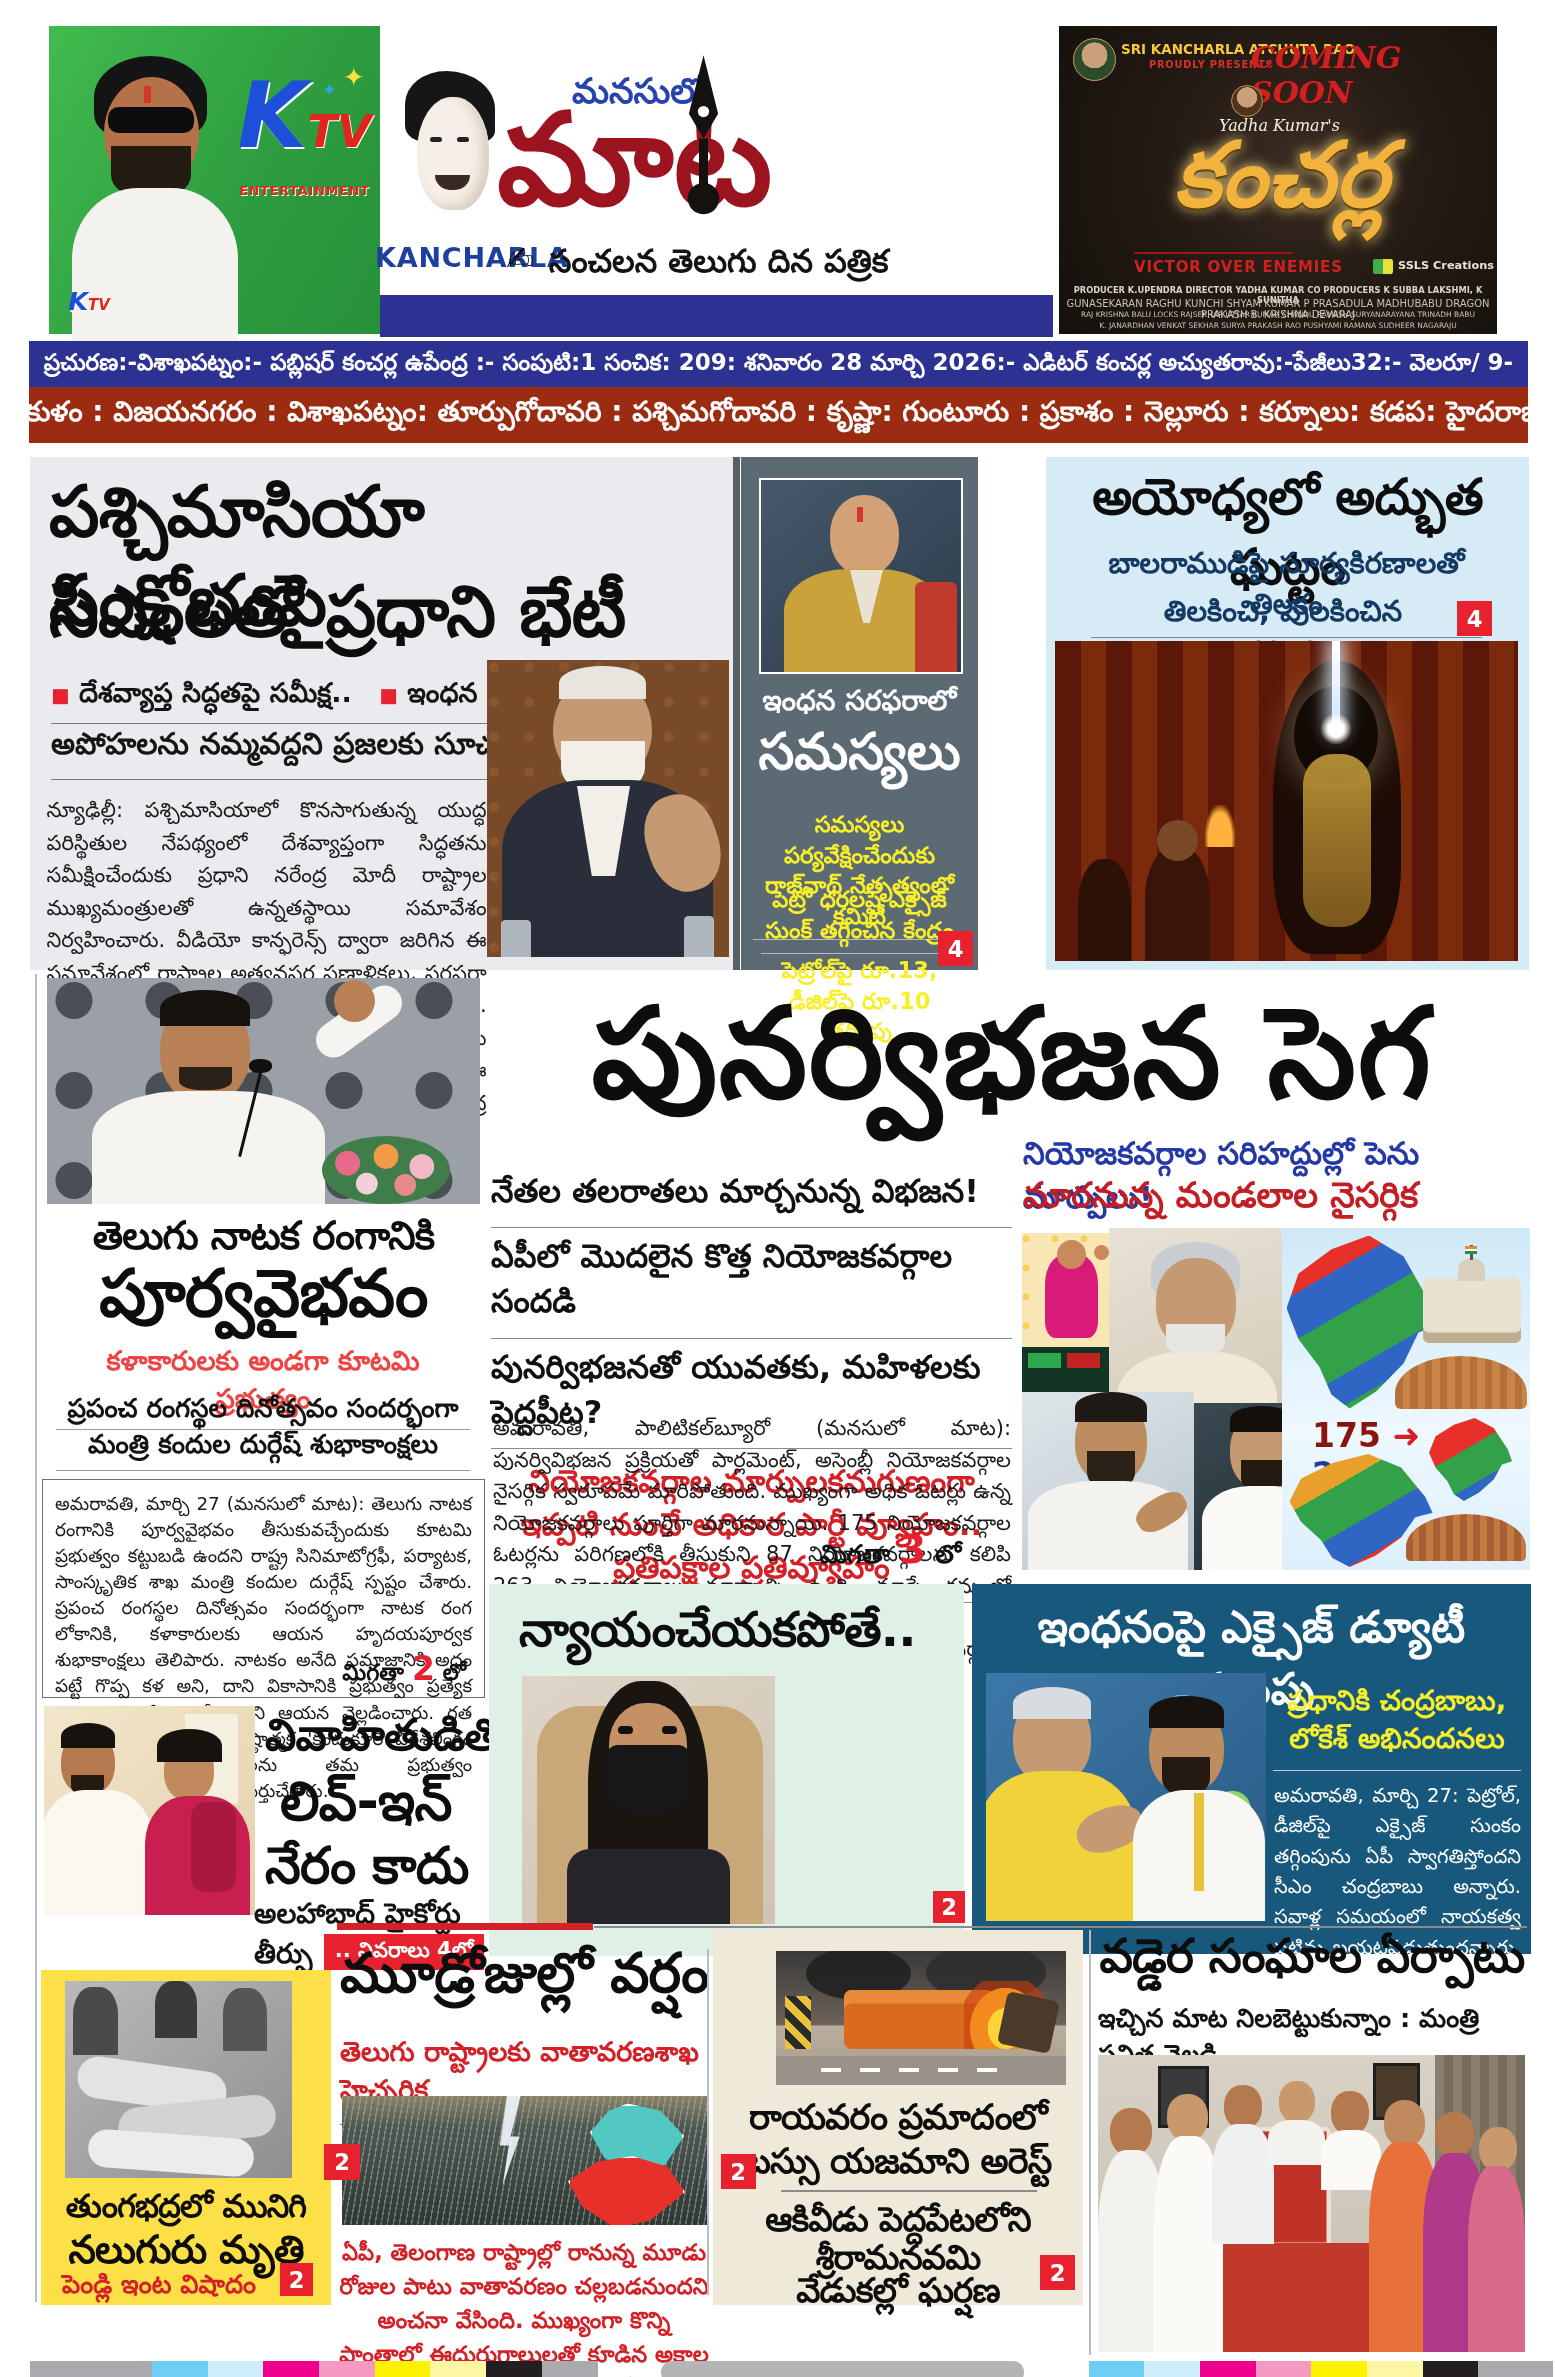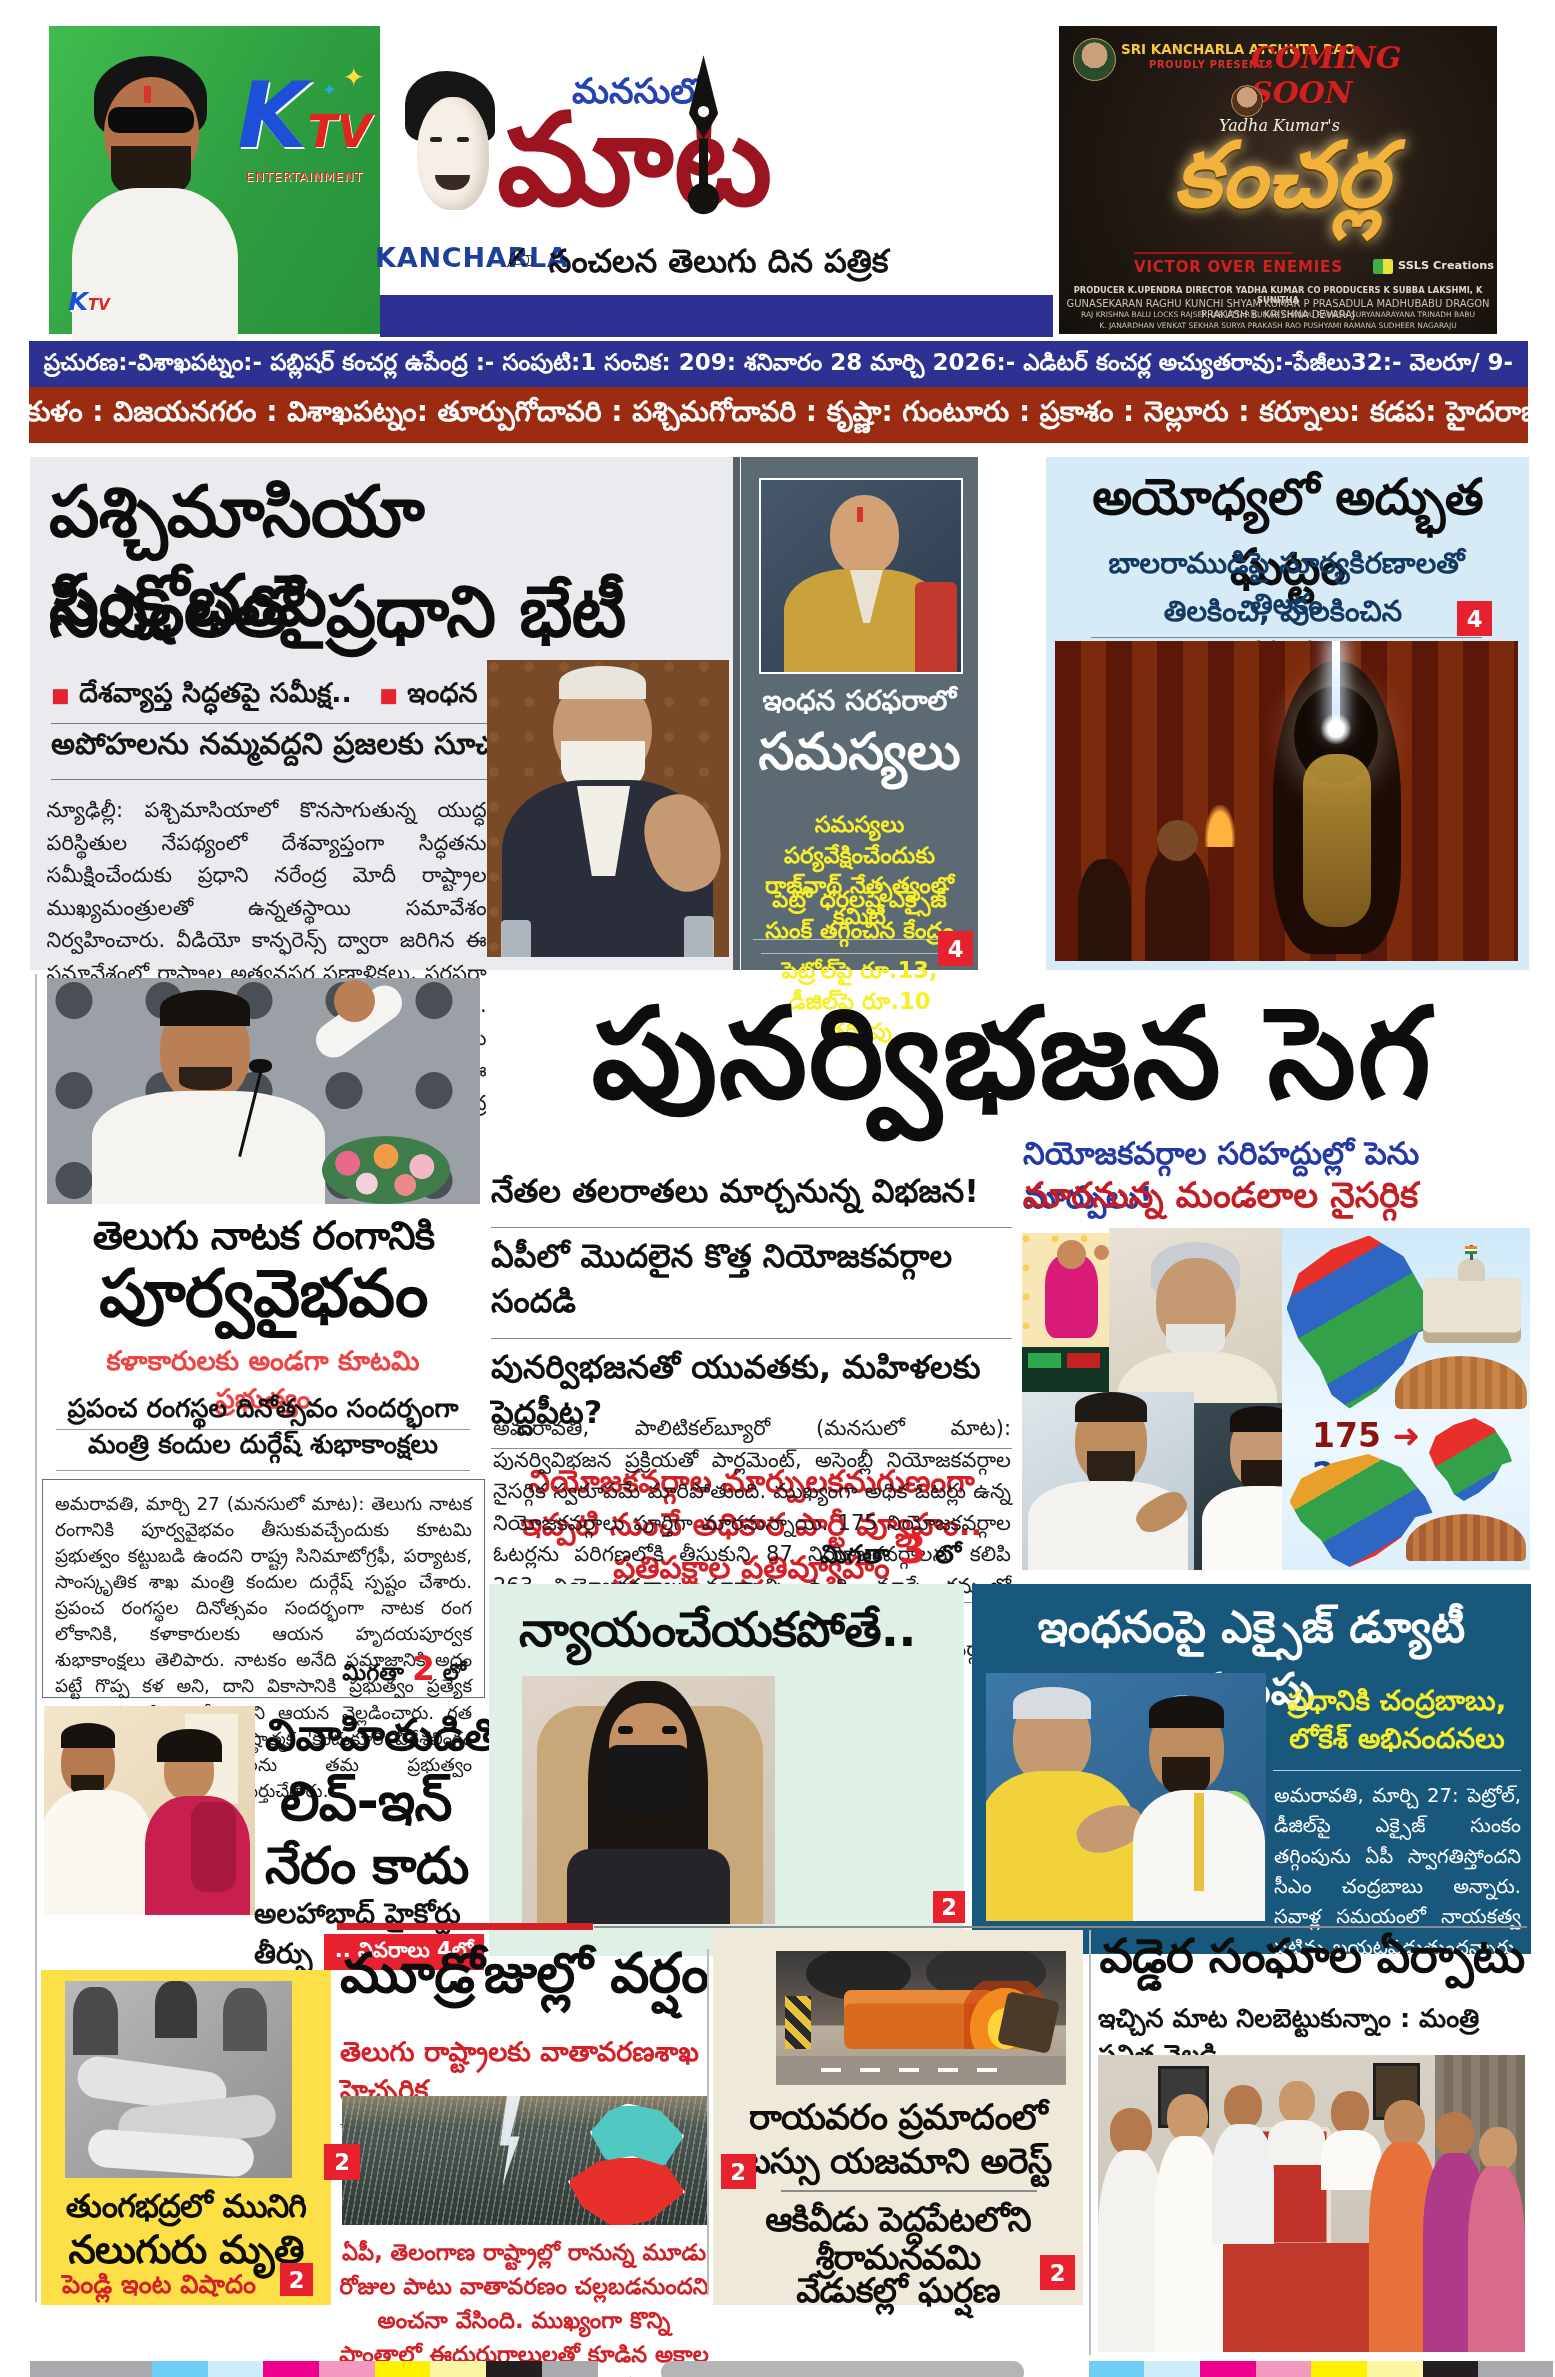--- a/index.html
+++ b/index.html
@@ -38,21 +38,21 @@
     <div class="fhead" style="left:32px;top:21px;width:95px;height:113px;background:#b5714a;"></div>
     <div class="shape" style="left:36px;top:51px;width:86px;height:25.6px;background:#0c0c0c;border-radius:10.5px;"></div>
     <div class="shape" style="left:72px;top:30px;width:7.5px;height:16.6px;background:#d8352a;"></div>
     <div class="shape" style="left:39px;top:90px;width:80px;height:53px;background:#231a12;border-radius:0 0 45% 45%;"></div>
     <div class="fbody" style="left:0;top:132px;width:166px;height:177px;background:#f4f2ee;"></div>
   </div>
   <div class="abs" style="left:188px;top:45px;width:135px;height:135px;text-align:center;">
     <span class="ktv-k" style="font-size:90px;line-height:1;">K</span><span class="ktv-tv" style="font-size:44px;">TV</span>
     <div style="position:absolute;right:7.5px;top:-9px;color:#ffe13a;font-size:25.6px;">✦</div>
     <div style="position:absolute;right:35px;top:7.5px;color:#2aa8e0;font-size:18px;">✦</div>
-    <div style="color:#e1251b;font-weight:normal;font-size:12.8px;letter-spacing:0.8px;margin-top:8px;text-shadow:0.8px 0.8px 0 #fff;">ENTERTAINMENT</div>
+    <div style="color:#e1251b;font-weight:bold;font-size:12.8px;letter-spacing:0.8px;margin-top:22px;text-shadow:0.8px 0.8px 0 #fff;">ENTERTAINMENT</div>
   </div>
   <div class="abs" style="left:13.5px;top:260px;width:53px;height:45px;text-align:center;">
     <span class="ktv-k" style="font-size:25.6px;">K</span><span class="ktv-tv" style="font-size:15px;">TV</span>
   </div>
 </div>
 
 <div class="abs" style="left:391px;top:71px;width:135px;height:181px;">
   <div class="shape" style="left:13.5px;top:0;width:90px;height:71px;background:#161616;border-radius:60% 70% 20% 30%;"></div>
   <div class="shape" style="left:25.6px;top:25.6px;width:72px;height:113px;background:#f6efe7;border-radius:48% 48% 42% 46%;box-shadow:inset -7.5px -4.5px 10.5px #d9cfc2;"></div>
   <div class="shape" style="left:39px;top:66px;width:12px;height:5.3px;background:#222;border-radius:3px;"></div>

